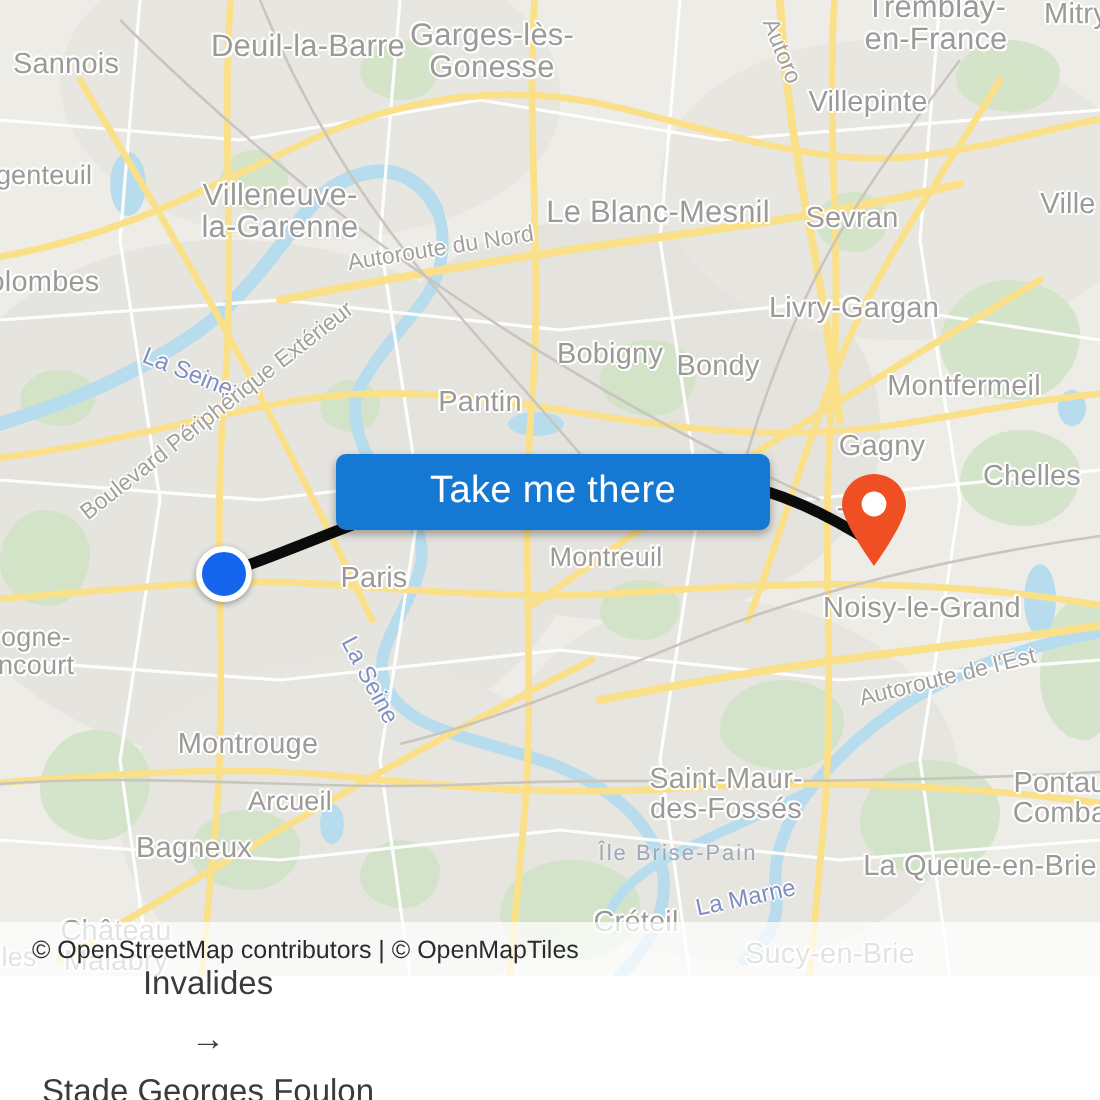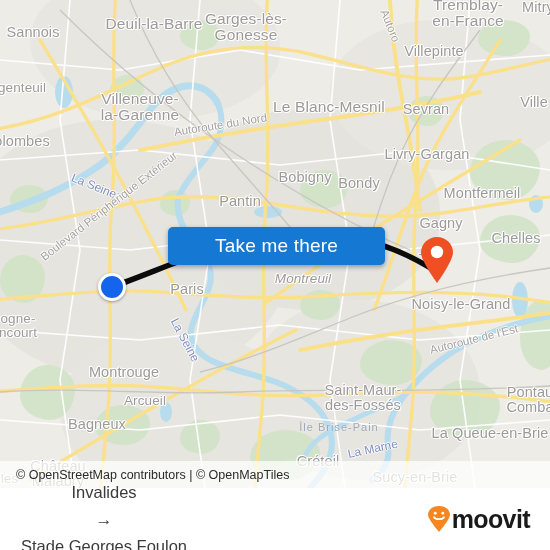--- a/index.html
+++ b/index.html
@@ -360,21 +360,21 @@
         <div class="lbl s15" style="left: 534px; top: 103px;">Ville</div>
         <div class="lbl s15" style="left: 22px; top: 142px;">olombes</div>
         <div class="lbl s15" style="left: 427px; top: 155px;">Livry-Gargan</div>
         <div class="lbl s15" style="left: 305px; top: 178px;">Bobigny</div>
         <div class="lbl s15" style="left: 359px; top: 184px;">Bondy</div>
         <div class="lbl s15" style="left: 482px; top: 194px;">Montfermeil</div>
         <div class="lbl s15" style="left: 240px; top: 202px;">Pantin</div>
         <div class="lbl s15" style="left: 441px; top: 224px;">Gagny</div>
         <div class="lbl s15" style="left: 516px; top: 239px;">Chelles</div>
         <div class="lbl s15" style="left: 407px; top: 255px; margin-left: 28px;">-Bois</div>
-        <div class="lbl s14" style="left: 303px; top: 279px; font-style: italic;">Montreuil</div>
+        <div class="lbl s14" style="left: 303px; top: 279px;">Montreuil</div>
         <div class="lbl s15" style="left: 167px; top: 290px; padding-left: 40px;">Paris</div>
         <div class="lbl s15" style="left: 461px; top: 305px;">Noisy-le-Grand</div>
         <div class="lbl s14" style="left: 18px; top: 326px;">ogne-
 ncourt</div>
         <div class="lbl s15" style="left: 124px; top: 373px;">Montrouge</div>
         <div class="lbl s15" style="left: 363px; top: 398px;">Saint-Maur-
 des-Fossés</div>
         <div class="lbl s14" style="left: 145px; top: 401px;">Arcueil</div>
         <div class="lbl s15" style="left: 530px; top: 400px;">Pontau
 Comba</div>
@@ -419,25 +419,15 @@
       <span>© OpenStreetMap contributors | © OpenMapTiles</span>
     </div>
   </div>
 
   <div id="footer">
     <div id="trip-summary">
       <span>Invalides</span>
       <span id="trip-arrow">→</span>
       <span>Stade Georges Foulon</span>
     </div>
-    <div id="moovit-logo">
-      <svg width="24" height="26" viewBox="0 0 24 26">
-        <path d="M12 26 C 12 26, 23 13.5, 23 8.6 C 23 3.85, 18.08 0, 12 0
-                 C 5.92 0, 1 3.85, 1 8.6 C 1 13.5, 12 26, 12 26 Z" fill="#f6861f"></path>
-        <circle cx="8.2" cy="7.2" r="1.45" fill="#ffffff"></circle>
-        <circle cx="15.8" cy="7.2" r="1.45" fill="#ffffff"></circle>
-        <path d="M7 11.2 C 8.6 13.8, 15.4 13.8, 17 11.2" stroke="#ffffff" stroke-width="1.8" fill="none" stroke-linecap="round"></path>
-      </svg>
-      <span id="moovit-wordmark">moovit</span>
-    </div>
   </div>
 
 </div>
 
 </body></html>

